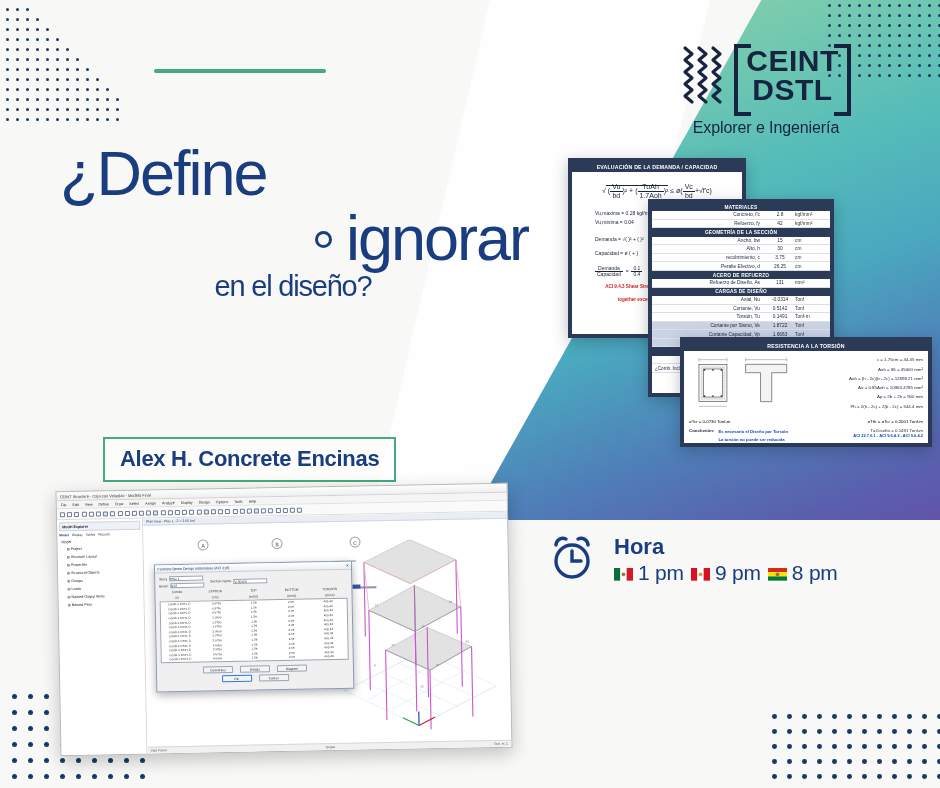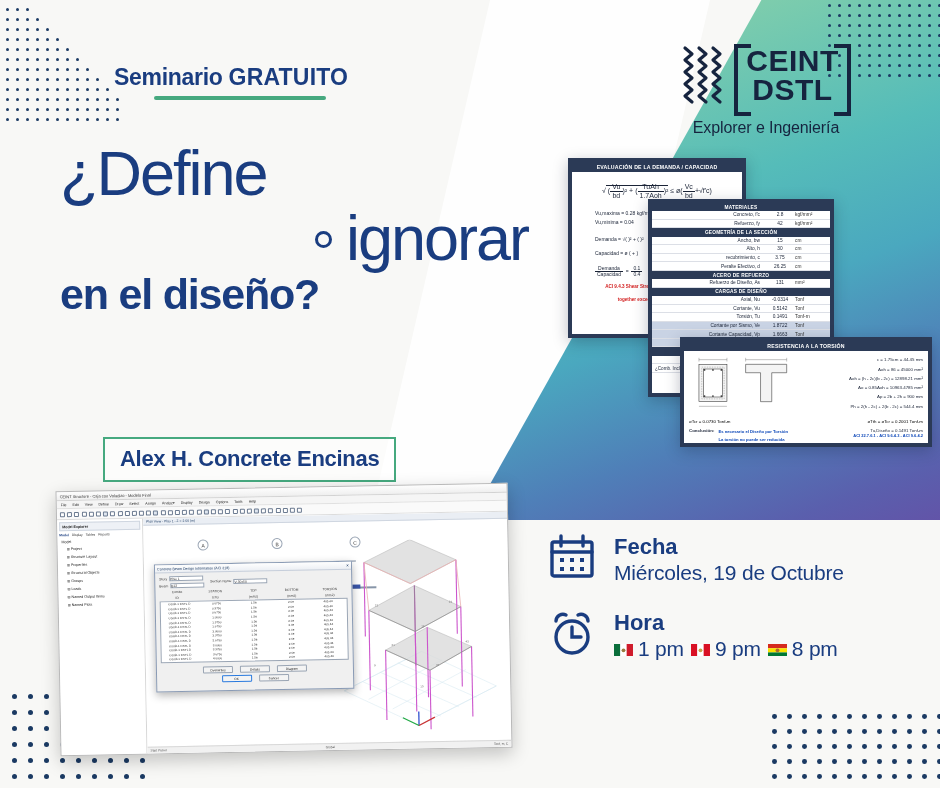--- a/index.html
+++ b/index.html
@@ -49,22 +49,22 @@
     text-align:right; padding-right:2px;
   }
   .hl-2 .orb {
     display:inline-block; width:17px; height:17px; border:3.5px solid #1a3d80;
     border-radius:50%; vertical-align:middle; margin:0 14px 8px 0;
   }
   .hl-3 {
     font-size:70px; font-weight:bold; letter-spacing:-2.5px; line-height:1.05;
   }
   .hl-4 {
-    font-size:43px; font-weight:700; letter-spacing:-1.2px; line-height:1.1;
-    text-align:left; padding-right:4px;
+    font-size:29px; font-weight:400; letter-spacing:-1.2px; line-height:1.1;
+    text-align:center; padding-right:4px;
   }
 
   
   .speaker-box {
     position:absolute; left:103px; top:437px;
     border:2.5px solid #46a97f; background:rgba(255,255,255,.55);
     padding:7px 15px 8px;
   }
   .speaker-name {
     font-size:22px; font-weight:bold; color:#1a3d80; letter-spacing:-.3px;
@@ -562,23 +562,20 @@
       <div class="dot" style="height: 4.8px; width: 4.8px; left: 75px; top: 60px;"></div>
       <div class="dot" style="height: 4.8px; width: 4.8px; left: 90px; top: 60px;"></div>
       <div class="dot" style="height: 4.8px; width: 4.8px; left: 105px; top: 60px;"></div>
       <div class="dot" style="height: 4.8px; width: 4.8px; left: 120px; top: 60px;"></div>
       <div class="dot" style="height: 4.8px; width: 4.8px; left: 135px; top: 60px;"></div>
       <div class="dot" style="height: 4.8px; width: 4.8px; left: 150px; top: 60px;"></div>
       <div class="dot" style="height: 4.8px; width: 4.8px; left: 165px; top: 60px;"></div>
     </div>
 
   <div class="kicker-wrap">
-    <div class="kicker">
-      <span class="k1">Seminario </span><span class="k2">GRATUITO</span>
-    </div>
     <div class="kicker-rule"></div>
   </div>
 
   <div class="headline">
     <div class="hl-row hl-1">¿Define</div>
     <div class="hl-row hl-2">
       <span class="orb"></span><span>ignorar</span>
     </div>
     <div class="hl-row hl-4">en el diseño?</div>
   </div>
@@ -1081,42 +1078,20 @@
         </div>
       <div class="dlg-btns" style="padding-top:0">
         <div class="dbtn prim">OK</div>
         <div class="dbtn">Cancel</div>
       </div>
     </div>
   </div>
 
   <div class="info">
 
-    <div class="info-row">
-      <svg class="info-ic" viewBox="0 0 48 48">
-        <g stroke="#1a3d80" stroke-width="3.4" fill="none" stroke-linecap="round">
-          <rect x="4" y="9" width="40" height="34" rx="2"></rect>
-          <line x1="4" y1="19" x2="44" y2="19"></line>
-          <line x1="13" y1="3" x2="13" y2="13"></line>
-          <line x1="35" y1="3" x2="35" y2="13"></line>
-        </g>
-        <g fill="#1a3d80">
-          <rect x="12" y="25" width="4" height="4"></rect>
-            <rect x="22" y="25" width="4" height="4"></rect>
-          <rect x="32" y="25" width="4" height="4"></rect>
-          <rect x="12" y="34" width="4" height="4"></rect>
-            <rect x="22" y="34" width="4" height="4"></rect>
-          <rect x="32" y="34" width="4" height="4"></rect>
-        </g>
-      </svg>
-      <div class="info-txt">
-        <div class="info-h">Fecha</div>
-        <div class="info-s">Miércoles, 19 de Octubre</div>
-      </div>
-    </div>
 
     <div class="info-row">
       <svg class="info-ic" viewBox="0 0 48 48">
         <g stroke="#1a3d80" stroke-width="3.4" fill="none" stroke-linecap="round">
           <circle cx="24" cy="28" r="16"></circle>
           <path d="M8 12 a7 7 0 0 1 10 -6"></path>
           <path d="M40 12 a7 7 0 0 0 -10 -6"></path>
           <polyline points="24,18 24,28 33,28"></polyline>
         </g>
       </svg>

